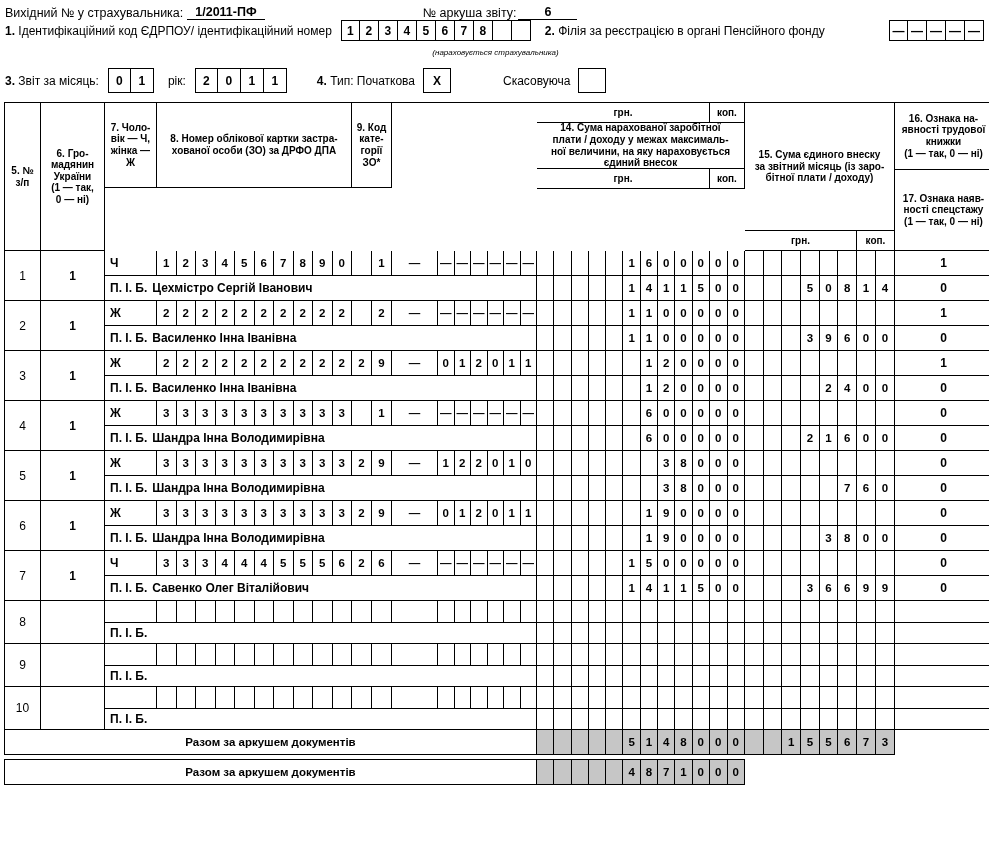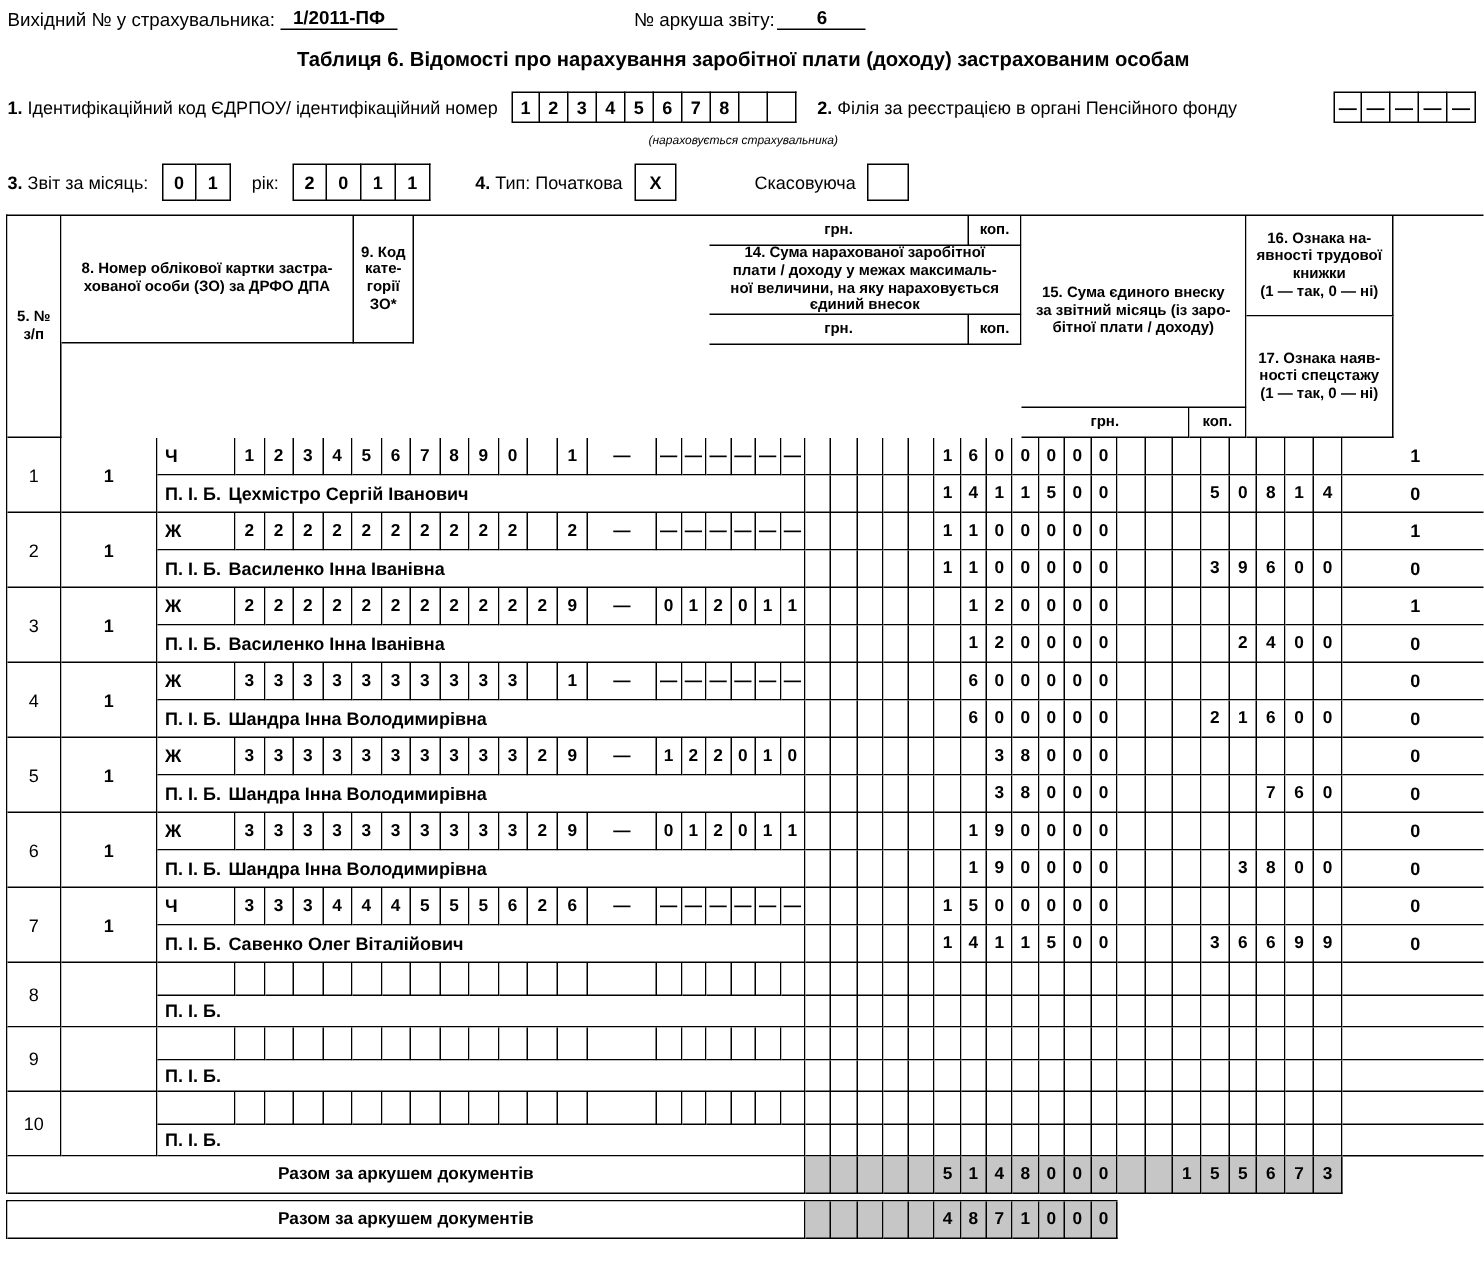--- a/index.html
+++ b/index.html
@@ -51,21 +51,20 @@
 
 <div class="page">
 
   <div class="toprow">
     <span>Вихідний № у страхувальника:</span>
     <span class="uval">1/2011-ПФ</span>
     <span class="shlab">№ аркуша звіту:</span>
     <span class="uval2">6</span>
   </div>
 
-  <div class="title">Таблиця 6. Відомості про нарахування заробітної плати (доходу) застрахованим особам</div>
 
   <div class="frow">
     <span class="b">1.</span>&nbsp;
     <span>Ідентифікаційний код ЄДРПОУ/ ідентифікаційний номер</span>
     <span class="boxstrip">
       <span class="box">1</span>
       <span class="box">2</span>
       <span class="box">3</span>
       <span class="box">4</span>
       <span class="box">5</span>
@@ -110,22 +109,30 @@
     <span style="margin-left:52px;">Скасовуюча</span>
     <span class="boxstrip" style="margin-left:8px;">
       <span class="box lg" style="width:28px;"></span>
     </span>
   </div>
 
   <div class="tbl" id="main-table">
     <div class="band" style="height:148px">
       <div class="c w-num hc">5. №
 з/п</div>
+      <div class="c w-cit hc">6. Гро-
+мадянин
+України
+(1 — так,
+0 — ні)</div>
       <div class="col w-main">
         <div class="subrow" style="height:85px">
+          <div class="c w-sex hc">7. Чоло-
+вік — Ч,
+жінка — Ж</div>
           <div class="c w-card hc">8. Номер облікової картки застра-
 хованої особи (ЗО) за ДРФО ДПА</div>
           <div class="c w-cat hc">9. Код
 кате-
 горії
 ЗО*</div>
         </div>
       </div>
       <div class="col w-m13">
         <div class="subrow" style="height:20px">

